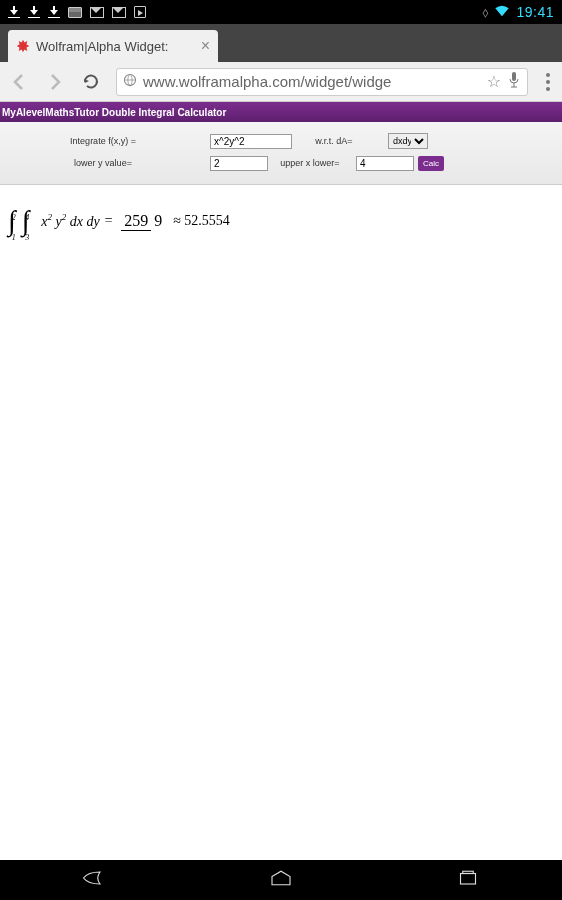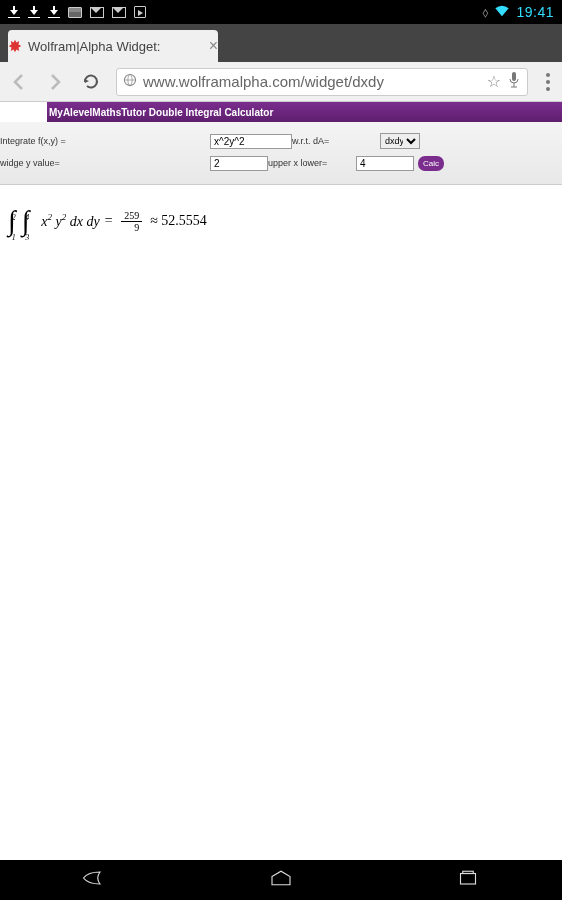--- a/index.html
+++ b/index.html
@@ -17,57 +17,57 @@
 .mail-icon { width:14px; height:11px; border:1.5px solid #ccc; position:relative; }
 .mail-icon::after { content:""; position:absolute; left:0; top:0; width:0; height:0; border-left:5.5px solid transparent; border-right:5.5px solid transparent; border-top:5px solid #ccc; }
 .play-icon { width:12px; height:12px; border:1.5px solid #ccc; border-radius:1px; position:relative; }
 .play-icon::after { content:""; position:absolute; left:3px; top:2.5px; width:0; height:0; border-top:3px solid transparent; border-bottom:3px solid transparent; border-left:5px solid #ccc; }
 .bt-icon { color:#888; font-size:14px; }
 .wifi-icon svg { width:16px; height:14px; }
 .time { color:#3df; font-size:14px; font-weight:400; letter-spacing:0.5px; }
 
 
 .tab-row { background:#444; height:38px; display:flex; align-items:flex-end; padding-left:8px; }
-.tab { background:#f0f0f0; height:32px; width:210px; border-radius:4px 4px 0 0; display:flex; align-items:center; padding:0 0; gap:6px; font-size:13px; color:#444; position:relative; }
+.tab { background:#f0f0f0; height:32px; width:210px; border-radius:4px 4px 0 0; display:flex; align-items:center; padding:0 8px; gap:6px; font-size:13px; color:#444; position:relative; }
 .tab-favicon { width:14px; height:14px; }
 .tab-favicon svg { width:14px; height:14px; }
 .tab-close { color:#888; font-size:16px; margin-left:auto; cursor:pointer; }
 
 .url-row { background:#f0f0f0; height:40px; display:flex; align-items:center; padding:0 8px; gap:14px; border-bottom:1px solid #ccc; }
 .nav-btn { width:22px; height:22px; display:flex; align-items:center; justify-content:center; color:#aaa; font-size:22px; cursor:pointer; }
 .nav-btn.active { color:#555; }
 .url-box { flex:1; height:28px; background:#fff; border:1px solid #ccc; border-radius:3px; display:flex; align-items:center; padding:0 6px; gap:6px; font-size:15px; color:#555; overflow:hidden; }
 .globe { color:#888; font-size:14px; }
 .url-text { flex:1; white-space:nowrap; overflow:hidden; color:#666; }
 .star { color:#888; font-size:16px; }
 .mic { width:14px; height:18px; }
 .menu-dots { display:flex; flex-direction:column; gap:3px; padding:0 4px; }
 .menu-dots span { width:4px; height:4px; background:#777; border-radius:50%; }
 
 
 .page { background:#fff; height:798px; position:relative; overflow:hidden; }
-.widget-header { background:linear-gradient(to bottom,#7b2d8e,#5e1f6e); color:#fff; font-size:10px; font-weight:bold; padding:4px 2px; height:20px; display:flex; align-items:center;margin-left:47px; }
+.widget-header { background:linear-gradient(to bottom,#7b2d8e,#5e1f6e); color:#fff; font-size:10px; font-weight:bold; padding:4px 2px; height:20px; display:flex; align-items:center; }
 .widget-body { background:linear-gradient(to bottom,#f4f4f4,#e8e8e8); padding:8px 0 10px; font-size:10px; border-bottom:1px solid #ccc; }
 .form-row { display:flex; align-items:center; height:22px; }
-.lbl { text-align:left; padding-right:4px; color:#333; font-size:9px; }
+.lbl { text-align:center; padding-right:4px; color:#333; font-size:9px; }
 .lbl1 { width:210px; } .lbl2 { width:88px; }
 .inp { border:1px solid #999; height:15px; font-size:10px; padding:0 3px; background:#fff; }
 .inp-fn { width:82px; }
 .inp-num { width:58px; }
-.sel { border:1px solid #999; height:16px; font-size:9px; background:#eee; width:40px; }
-.calc-btn { background:#7b2d8e; color:#fff; border:none; font-size:8px; padding:2px 5px; border-radius:7px; cursor:pointer; height:15px; margin-left:4px; }
+.sel { border:1px solid #999; height:16px; font-size:9px; background:#eee; width:40px;margin-left:8px; }
+.calc-btn { background:#7b2d8e; color:#fff; border:none; font-size:8px; padding:2px 5px; border-radius:2px; cursor:pointer; height:15px; margin-left:4px; }
 
 .result-header { background:#eee; color:#777; font-size:9px; padding:3px 4px; border-bottom:1px solid #ddd; height:16px; display:flex; align-items:center; }
 .result-body { padding:20px 8px; font-family:'Times New Roman',serif; font-size:14px; display:flex; align-items:center; gap:4px; }
 .integral { font-size:26px; font-style:italic; position:relative; display:inline-block; }
 .int-sym { font-size:28px; }
 .sub { font-size:8px; position:relative; top:10px; left:-4px; }
 .sup { font-size:8px; position:relative; top:-10px; left:-8px; }
 .math-body { font-style:italic; }
-.frac { display:inline-flex; flex-direction:column; align-items:flex-end; font-style:normal; font-size:10px; margin:0 4px; }
+.frac { display:inline-flex; flex-direction:row; align-items:flex-start; font-style:normal; font-size:16px; margin:0 4px; }
 .frac-num { border-bottom:1px solid #000; padding:0 3px; }
 .frac-den { padding:0 3px; }
 
 
 .nav-bar { position:absolute; bottom:0; left:0; right:0; height:40px; background:#000; display:flex; justify-content:space-around; align-items:center; }
 .nav-item svg { width:30px; height:24px; }
 </style>
 </head>
 <body>
 
@@ -128,21 +128,21 @@
       </svg>
   </span>
   <div class="url-box">
     <span class="globe">
       <svg width="14" height="14" viewBox="0 0 20 20">
           <circle cx="10" cy="10" r="8" stroke="#888" stroke-width="1.5" fill="none"></circle>
           <ellipse cx="10" cy="10" rx="3" ry="8" stroke="#888" stroke-width="1" fill="none"></ellipse>
           <line x1="2" y1="10" x2="18" y2="10" stroke="#888"></line>
         </svg>
     </span>
-    <span class="url-text">www.wolframalpha.com/widget/dxdy</span>
+    <span class="url-text">www.wolframalpha.com/widget/widge</span>
     <span class="star">☆</span>
     <span>
       <svg class="mic" viewBox="0 0 14 18">
           <rect x="5" y="1" width="4" height="9" rx="2" fill="#777"></rect>
           <path d="M3 8 A4 4 0 0 0 11 8" stroke="#777" fill="none"></path>
           <line x1="7" y1="12" x2="7" y2="16" stroke="#777"></line>
           <line x1="4" y1="16" x2="10" y2="16" stroke="#777"></line>
         </svg>
     </span>
   </div>
@@ -156,21 +156,21 @@
 <div class="page">
   <div class="widget-header">MyAlevelMathsTutor Double Integral Calculator</div>
   <div class="widget-body">
     <div class="form-row">
       <span class="lbl lbl1">Integrate f(x,y) =</span>
       <input class="inp inp-fn" value="x^2y^2" style="">
       <span class="lbl lbl2">w.r.t. dA=</span>
       <select class="sel"><option>dxdy</option></select>
     </div>
     <div class="form-row">
-      <span class="lbl lbl1">widge y value=</span>
+      <span class="lbl lbl1">lower y value=</span>
       <input class="inp inp-num" value="2" style="">
       <span class="lbl lbl2">upper x lower=</span>
       <input class="inp inp-num" value="4" style="">
       <button class="calc-btn">Calc</button>
     </div>
   </div>
 
   <div class="result-body">
     <span class="integral"><span class="int-sym">∫</span><span class="sub">1</span><span class="sup">2</span></span>
     <span class="integral" style="margin-left:-6px"><span class="int-sym">∫</span><span class="sub">3</span><span class="sup">4</span></span>

